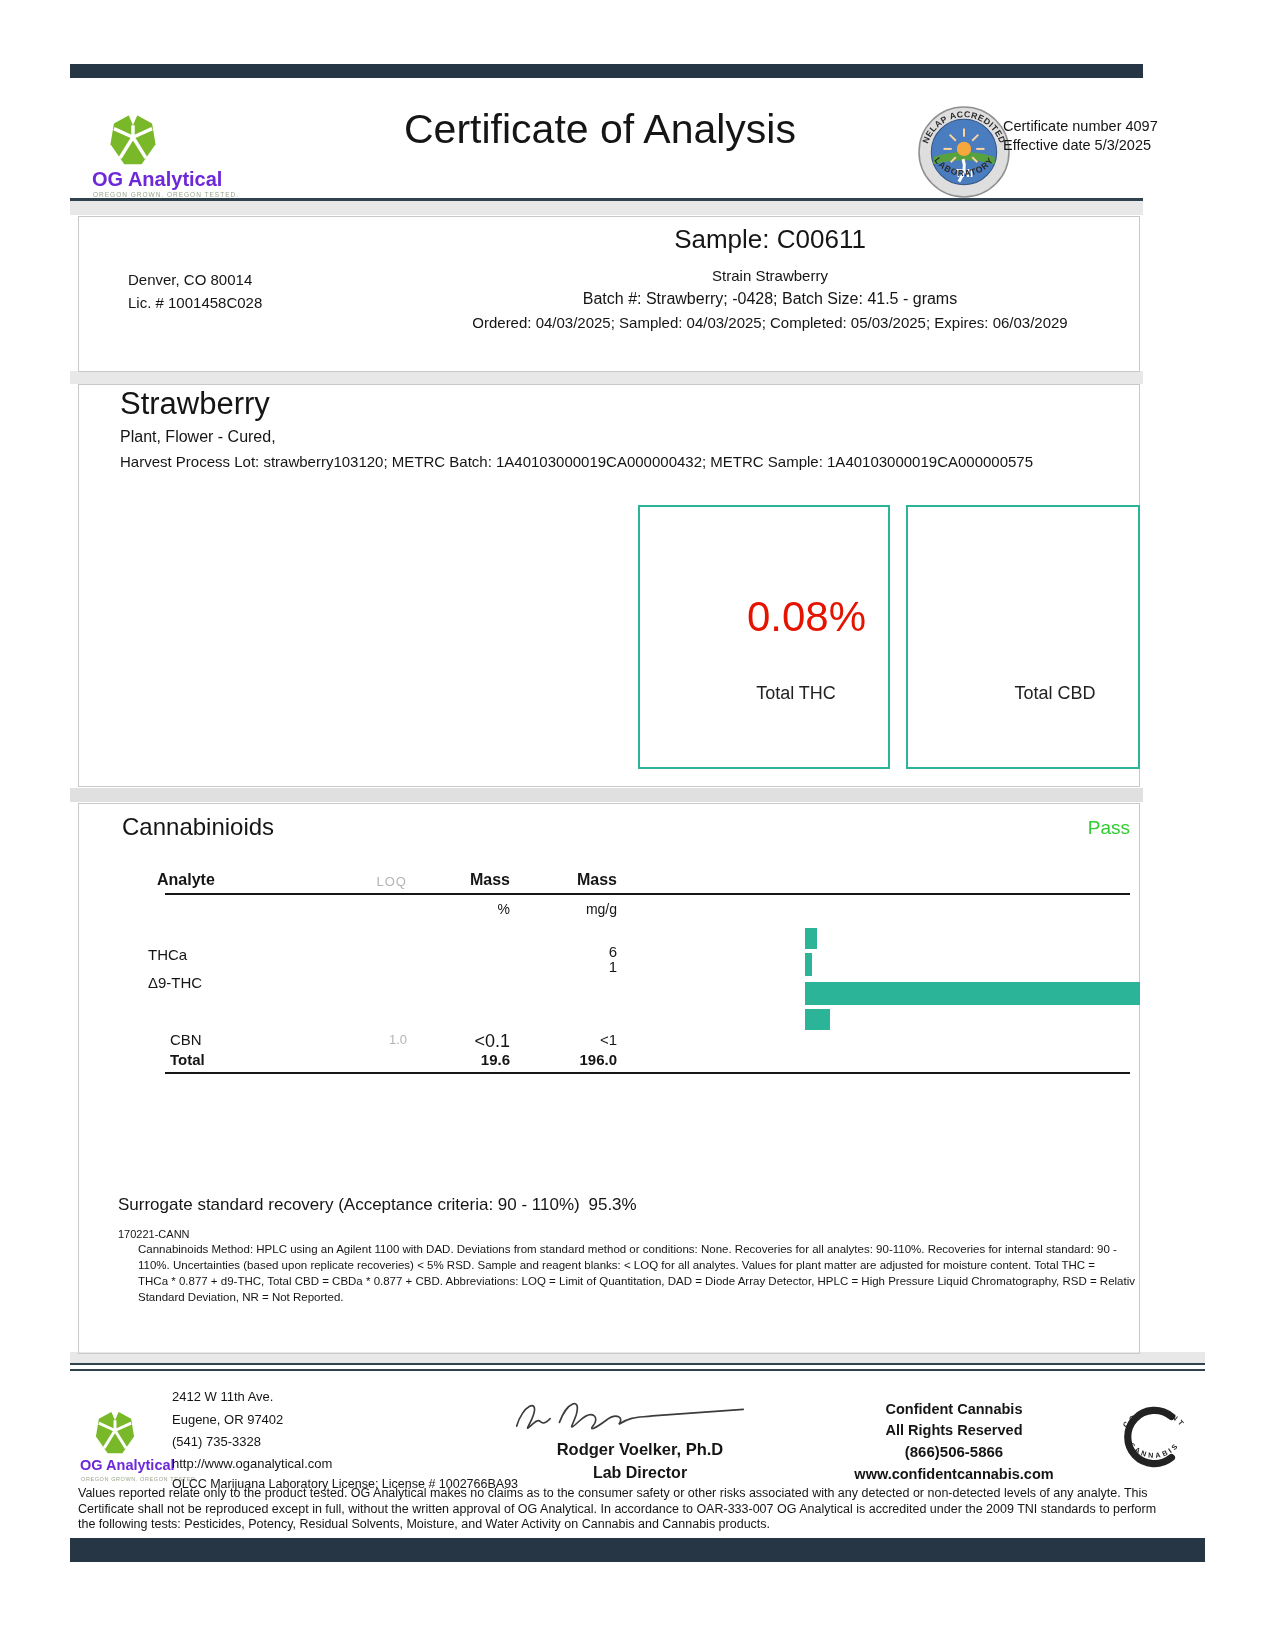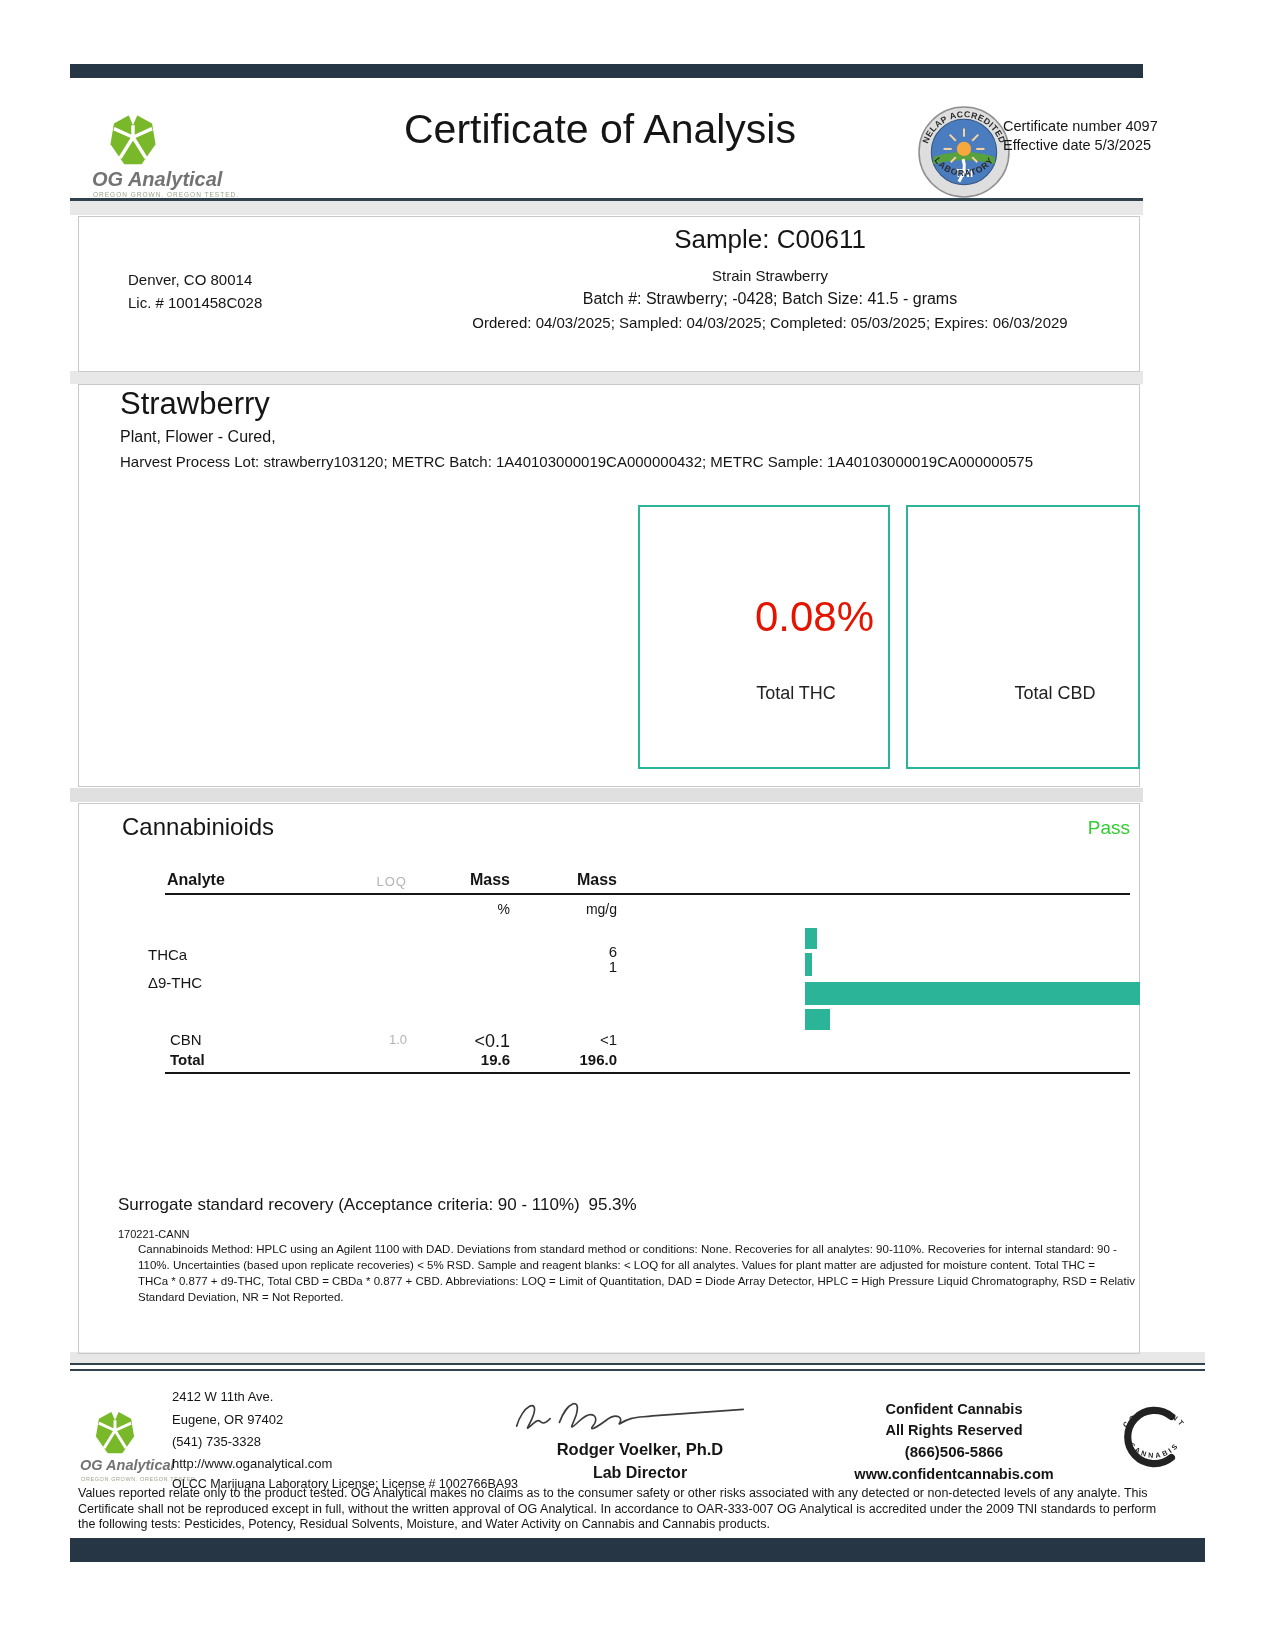--- a/index.html
+++ b/index.html
@@ -6,25 +6,25 @@
   .canvas{position:relative;width:1275px;height:1650px;background:#fff;
           font-family:"Liberation Sans",sans-serif;color:#151515;overflow:hidden;}
   .t{position:absolute;white-space:nowrap;}
   .bar-navy{position:absolute;background:#263645;}
   .grayband{position:absolute;background:#cccccc;}
   .box{position:absolute;background:#fff;border:1px solid #c9c9c9;}
   .rule{position:absolute;background:#31424f;}
   .tline{position:absolute;background:#161616;height:2px;}
   .cbar{position:absolute;background:#2bb498;}
   .totalbox{position:absolute;border:2px solid #2bb498;background:#fff;}
-  .total-value{position:absolute;right:14px;top:86px;left:0;text-align:right;
+  .total-value{position:absolute;right:22px;top:86px;left:0;text-align:right;
                font-size:42px;color:#e51400;}
   .total-label{position:absolute;left:64px;right:0;top:176px;text-align:center;font-size:18px;color:#222;}
   .gray{color:#b4b4b4;}
-  .green{color:#737373;font-style:italic;}
+  .green{color:#6d28d9;}
   .pass{color:#33cc33;}
   .bold{font-weight:bold;}
   .ctr{text-align:center;}
   .rgt{text-align:center;font-weight:bold;}
   .small-method{font-size:11.5px;line-height:15.6px;margin-left:20px;}
 </style>
 </head>
 <body>
 
 <div class="canvas">
@@ -101,21 +101,21 @@
   <div class="totalbox" style="left:906px;top:505px;width:230px;height:260px;">
     <div class="total-label">Total CBD</div>
   </div>
 
   <div class="grayband" style="left:70px;top:788px;width:1073px;height:14px;opacity:.6;"></div>
 
   <div class="box" style="left:78px;top:803px;width:1060px;height:549px;"></div>
   <div class="t" style="left:122px;top:813px;font-size:24px;">Cannabinioids</div>
   <div class="t pass" style="right:145px;top:817px;font-size:19px;">Pass</div>
 
-  <div class="t bold" style="left:167px;top:871px;font-size:16px;">Analyte</div>
+  <div class="t bold" style="left:157px;top:871px;font-size:16px;">Analyte</div>
   <div class="t gray" style="right:868px;top:874px;font-size:13px;letter-spacing:1px;">LOQ</div>
   <div class="t bold" style="right:765px;top:871px;font-size:16px;">Mass</div>
   <div class="t bold" style="right:658px;top:871px;font-size:16px;">Mass</div>
   <div class="tline" style="left:165px;top:893px;width:965px;"></div>
   <div class="t" style="right:765px;top:901px;font-size:14px;">%</div>
   <div class="t" style="right:658px;top:901px;font-size:14px;">mg/g</div>
 
   <div class="cbar" style="left: 805px; top: 928px; height: 21px; width: 12px; background: rgb(43, 180, 152);"></div>
   <div class="cbar" style="left: 805px; top: 953px; height: 23px; width: 7px; background: rgb(43, 180, 152);"></div>
   <div class="cbar" style="left: 805px; top: 982px; height: 23px; width: 335px; background: rgb(43, 180, 152);"></div>

